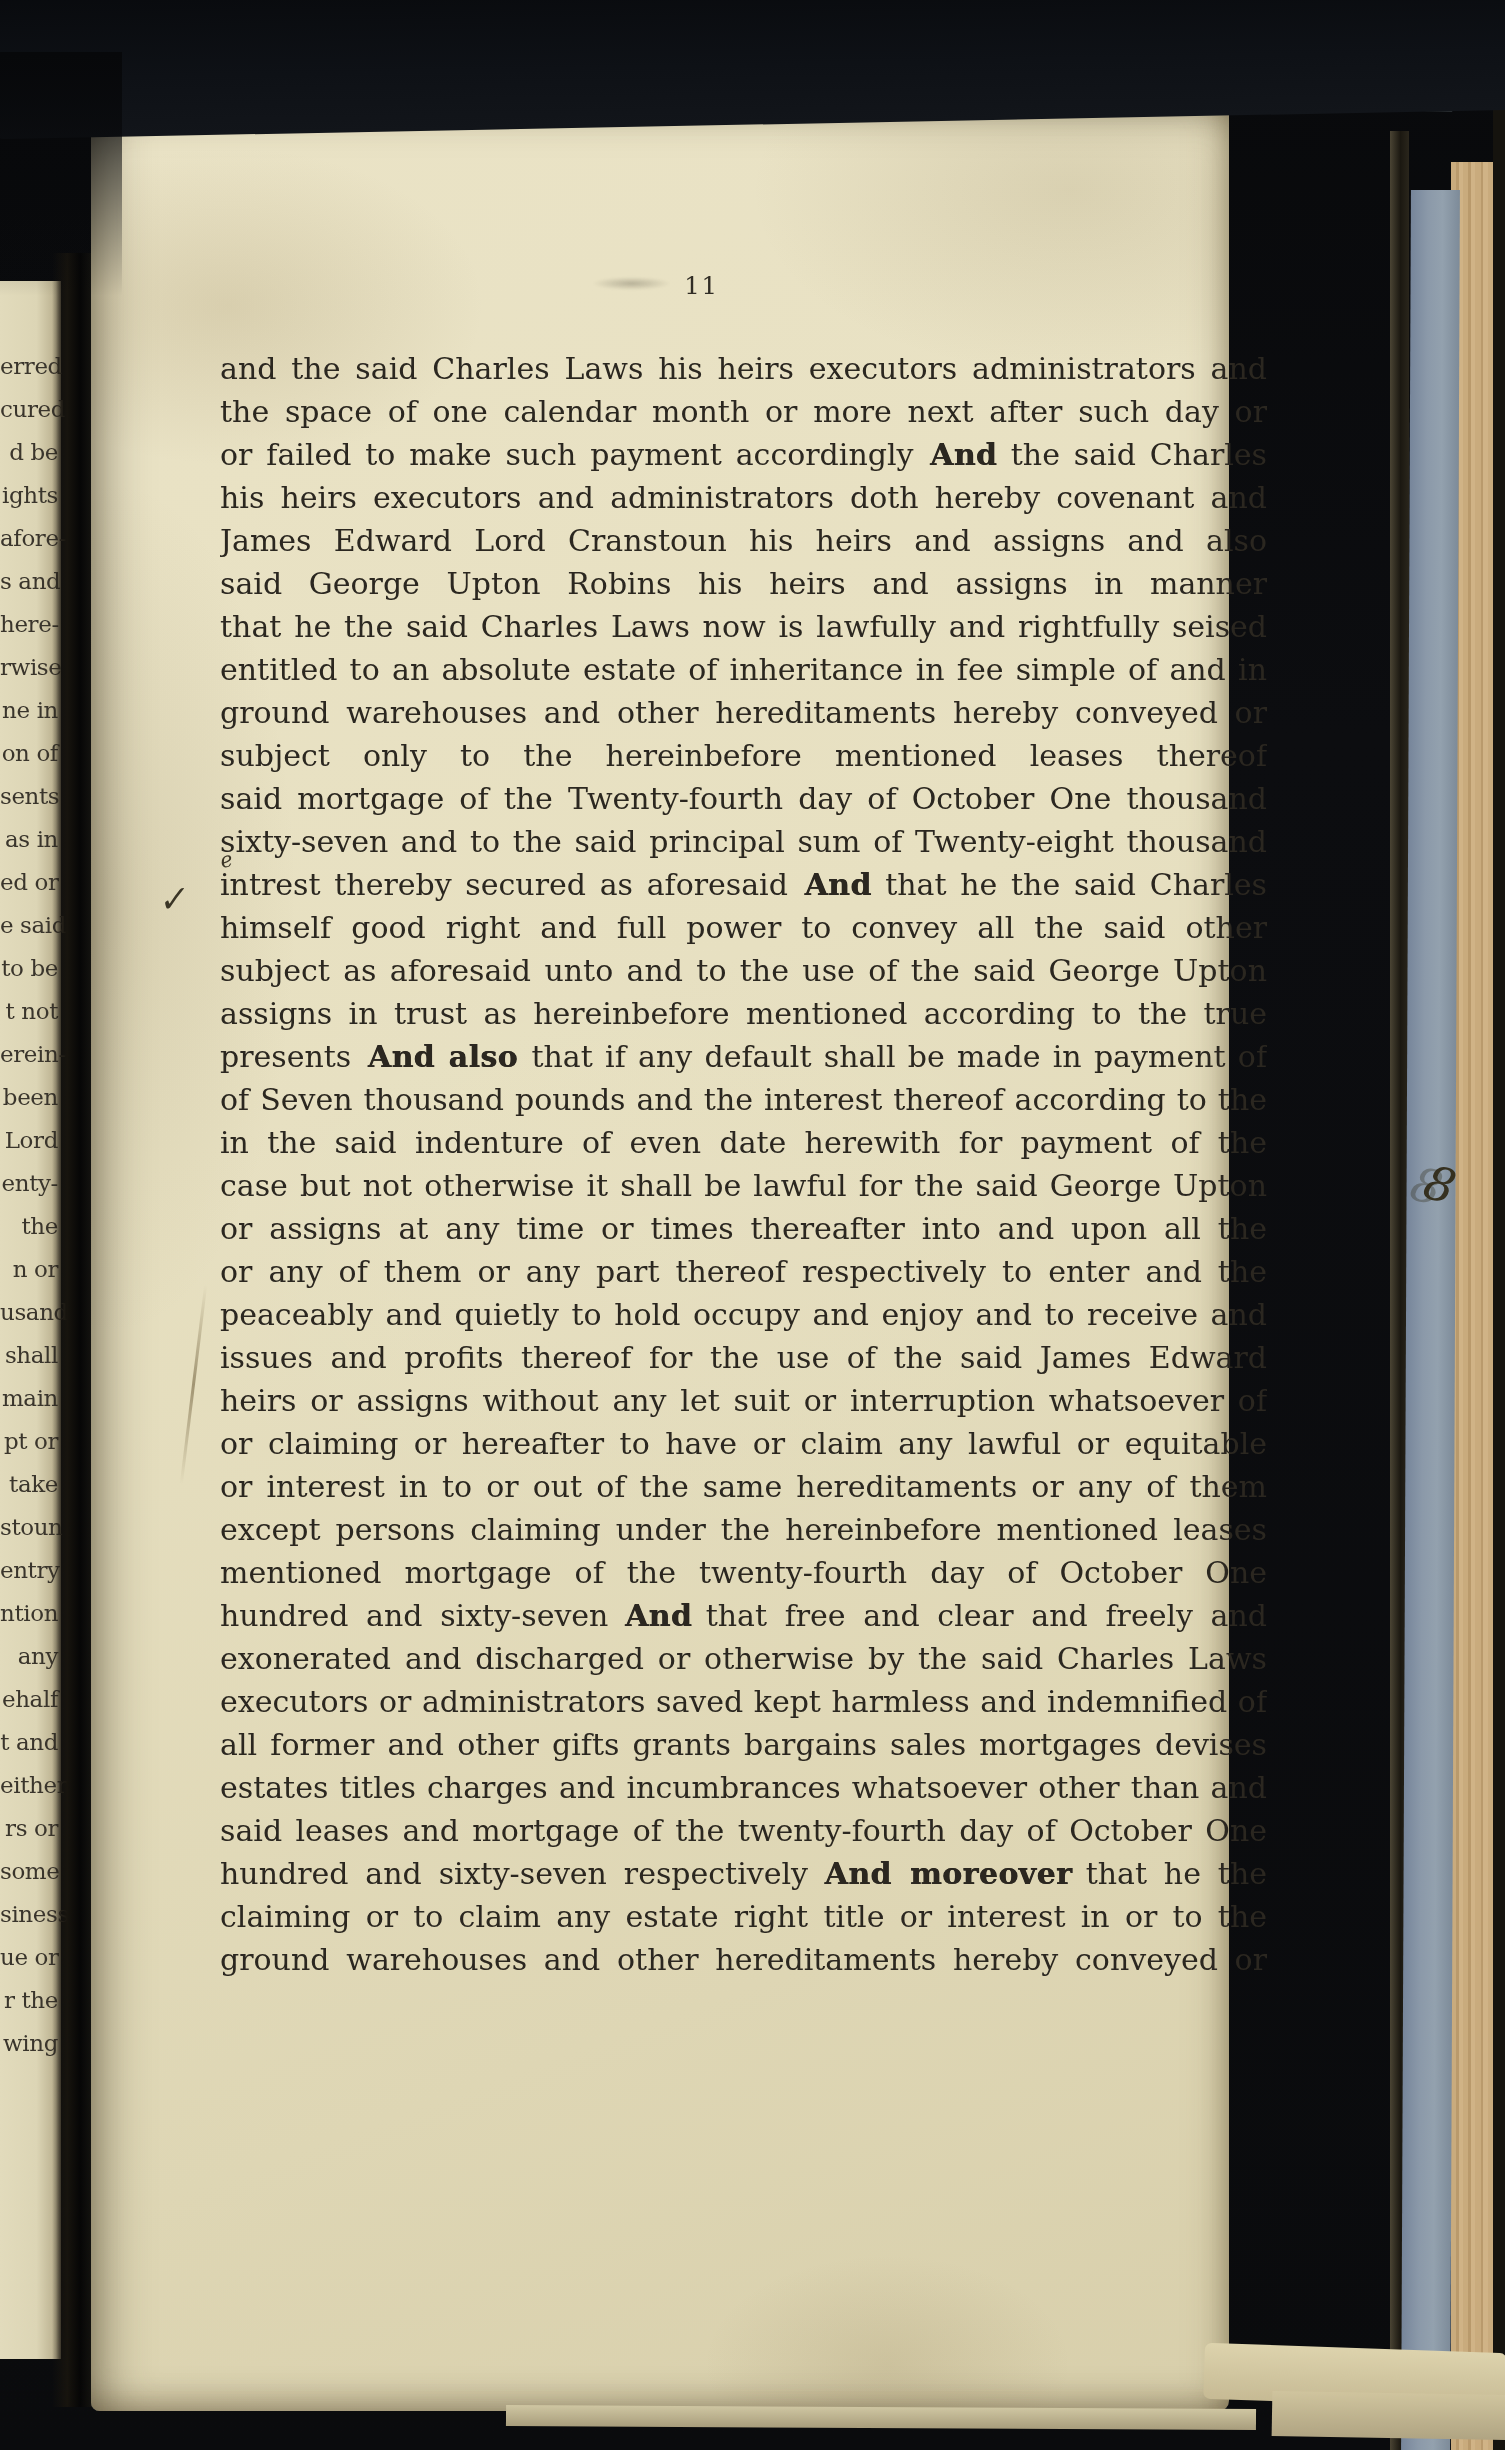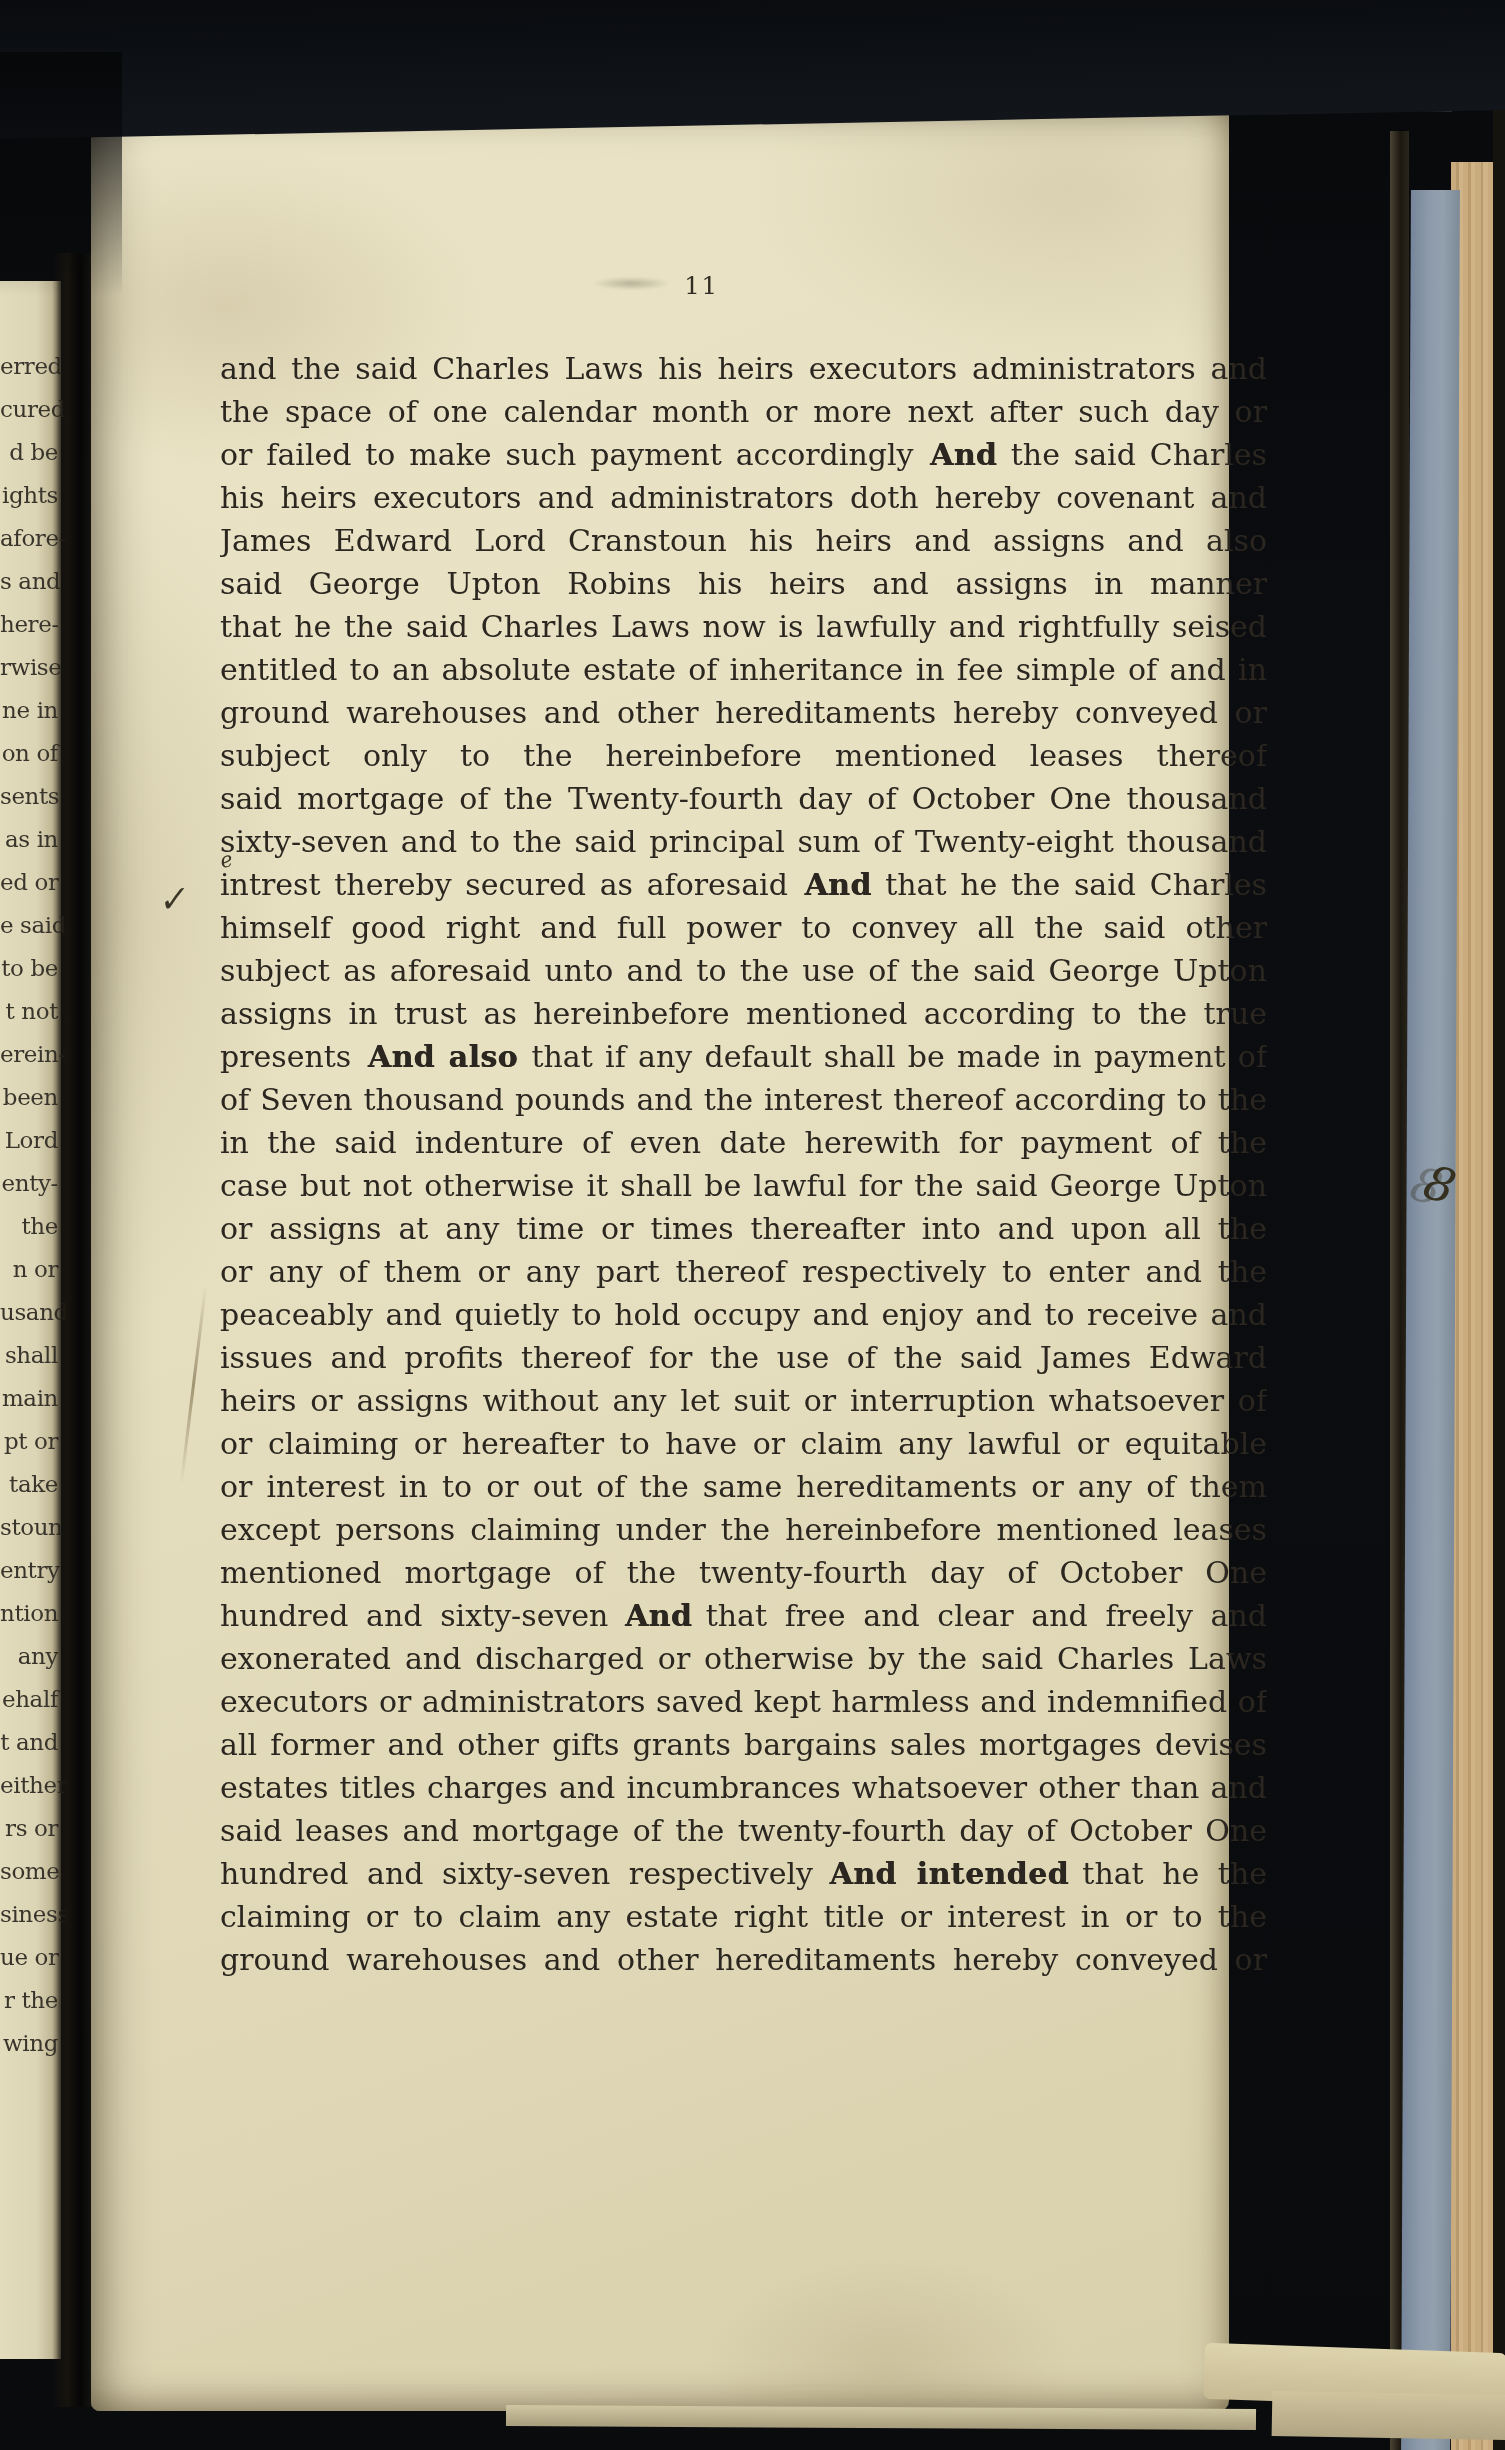--- a/index.html
+++ b/index.html
@@ -182,21 +182,21 @@
         <div class="text-line"><span class="seg">or claiming or hereafter to have or claim any lawful or equitable estate right title</span></div>
         <div class="text-line"><span class="seg">or interest in to or out of the same hereditaments or any of them other than and</span></div>
         <div class="text-line"><span class="seg">except persons claiming under the hereinbefore mentioned leases and hereinbefore</span></div>
         <div class="text-line"><span class="seg">mentioned mortgage of the twenty-fourth day of October One thousand eight</span></div>
         <div class="text-line"><span class="seg">hundred and sixty-seven</span><span class="bl">And</span><span class="seg">that free and clear and freely and clearly acquitted</span></div>
         <div class="text-line"><span class="seg">exonerated and discharged or otherwise by the said Charles Laws his heirs</span></div>
         <div class="text-line"><span class="seg">executors or administrators saved kept harmless and indemnified of from and against</span></div>
         <div class="text-line"><span class="seg">all former and other gifts grants bargains sales mortgages devises and all other</span></div>
         <div class="text-line"><span class="seg">estates titles charges and incumbrances whatsoever other than and except the afore-</span></div>
         <div class="text-line"><span class="seg">said leases and mortgage of the twenty-fourth day of October One thousand eight</span></div>
-        <div class="text-line"><span class="seg">hundred and sixty-seven respectively</span><span class="bl">And intended</span><span class="seg">that he the said Charles Laws</span></div>
+        <div class="text-line"><span class="seg">hundred and sixty-seven respectively</span><span class="bl">And moreover</span><span class="seg">that he the said Charles Laws</span></div>
         <div class="text-line"><span class="seg">claiming or to claim any estate right title or interest in or to the said pieces of</span></div>
         <div class="text-line"><span class="seg">ground warehouses and other hereditaments hereby conveyed or intended so to be</span></div>
       </div>
     <div class="crease"></div>
   </div>
 
   <div class="check">✓</div>
   <div class="insert-mark">e</div>
   <div class="flourish">8</div>
 

